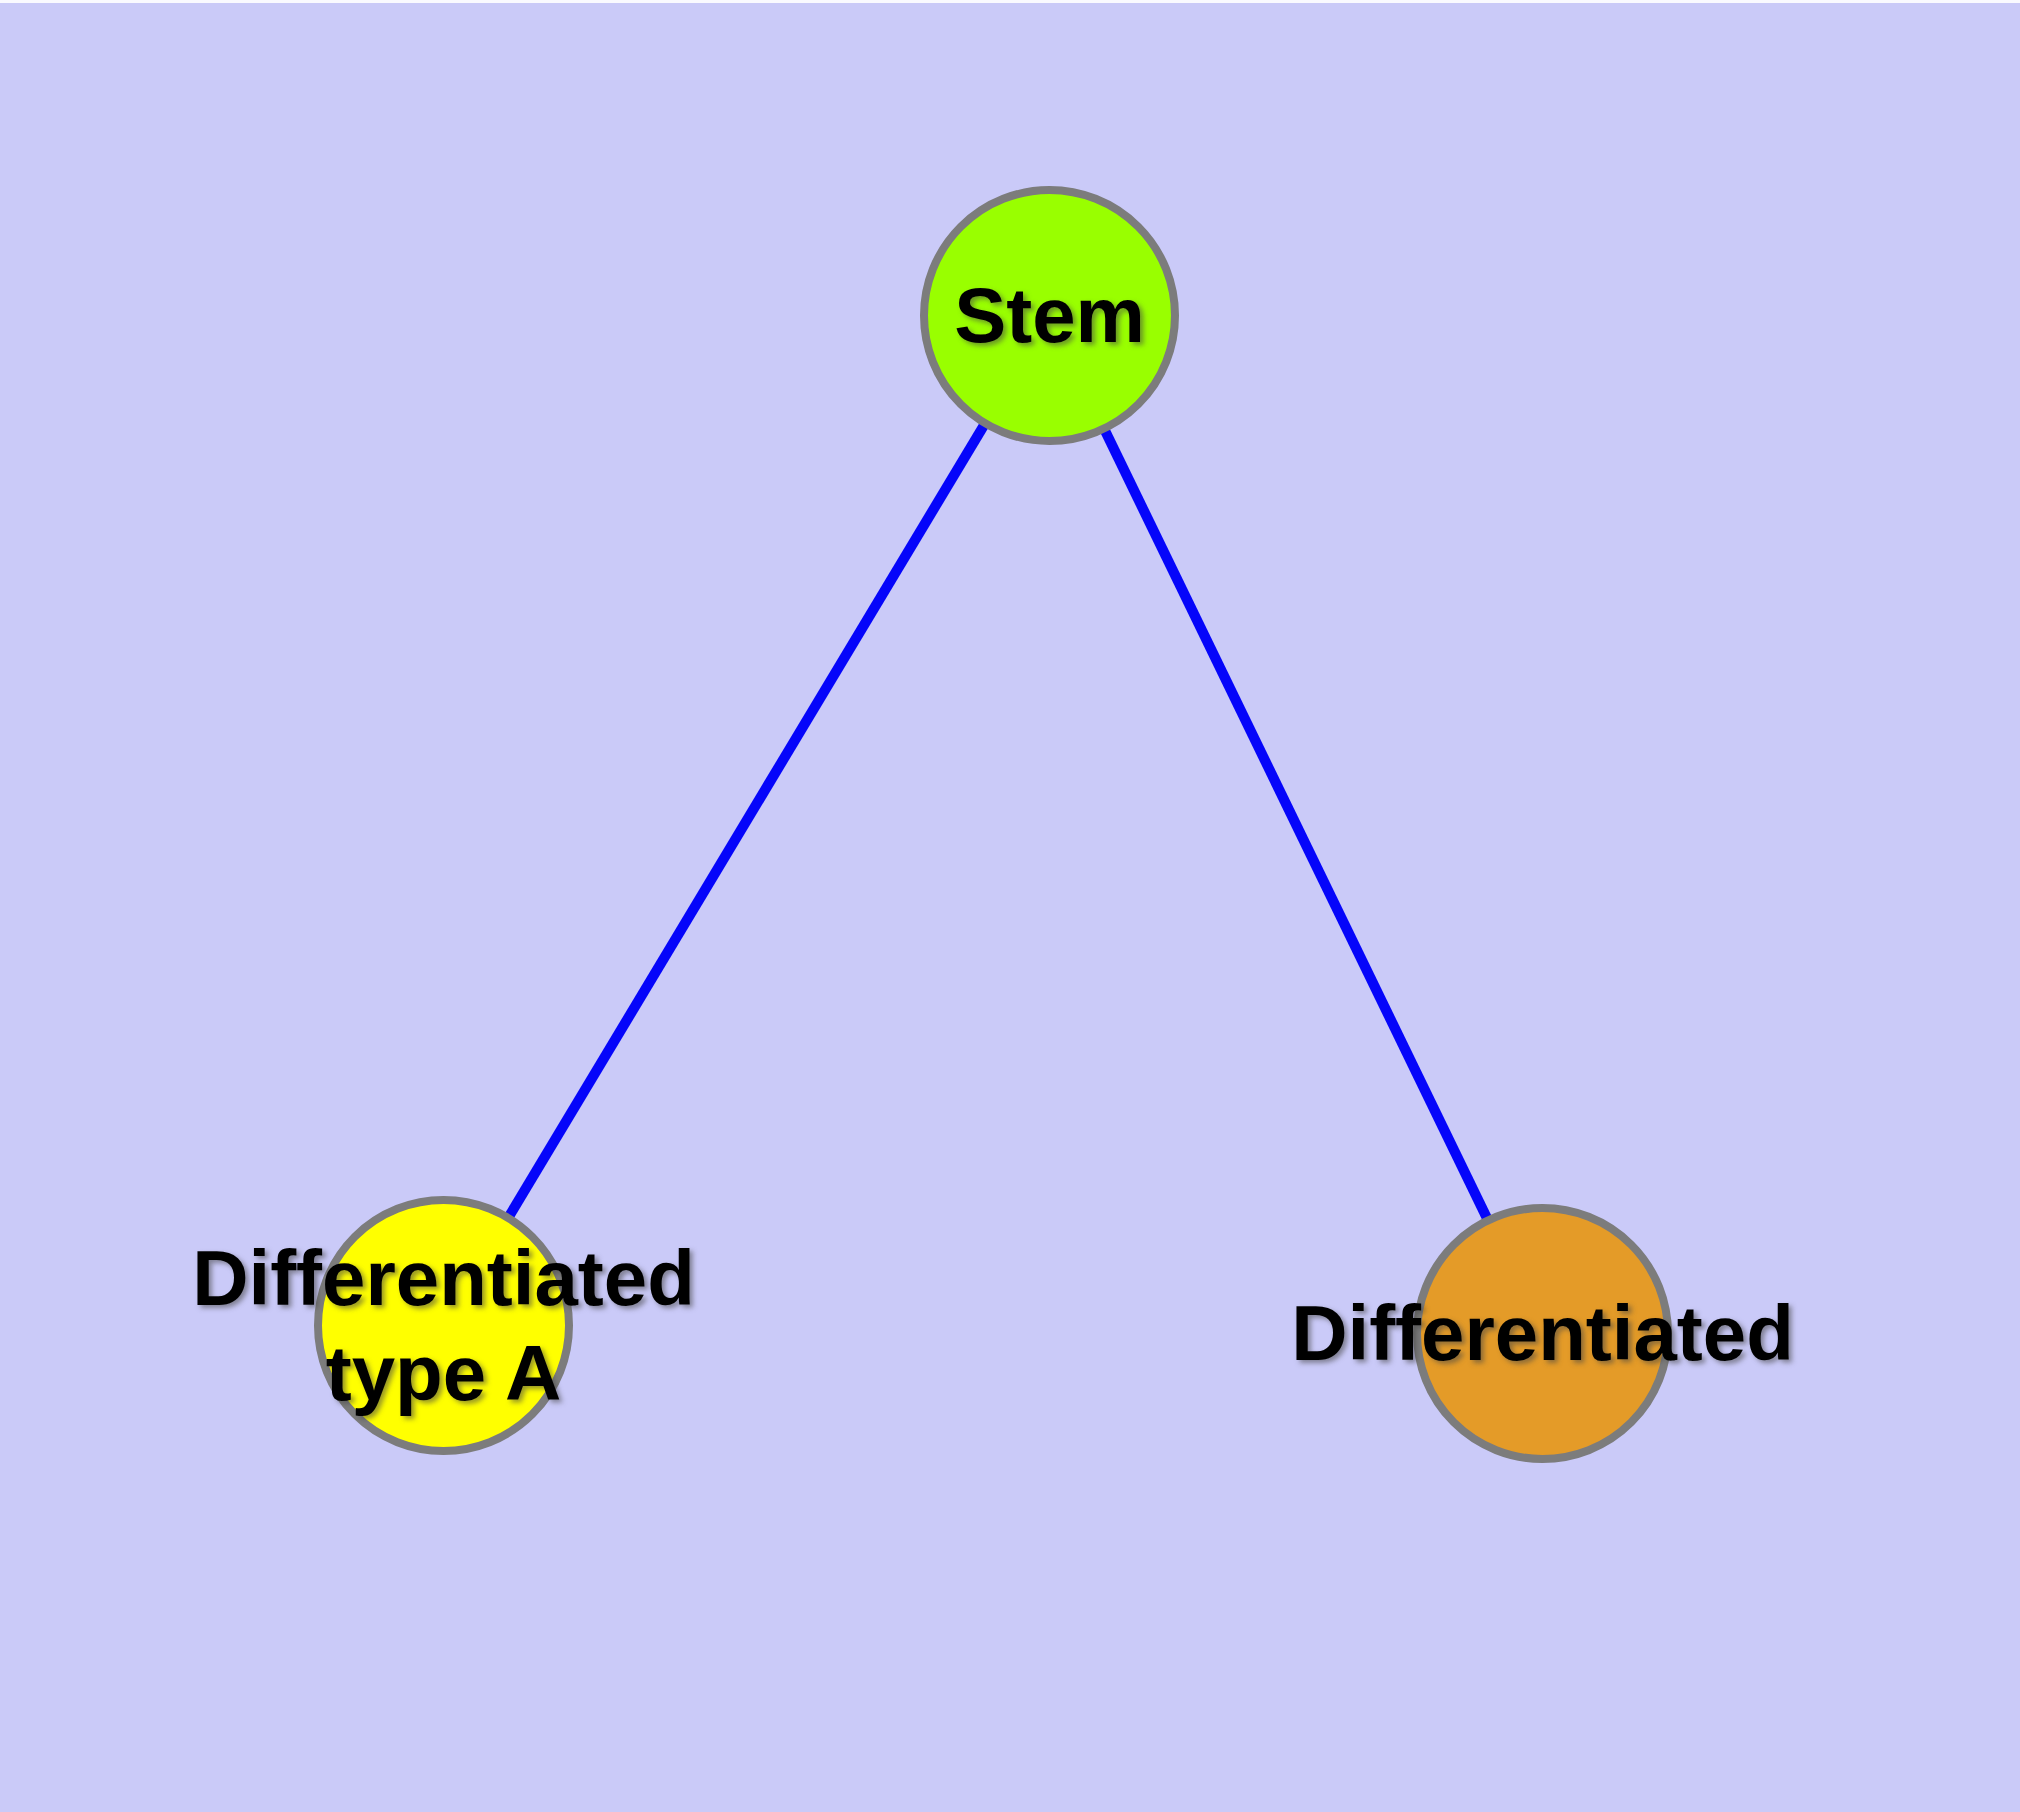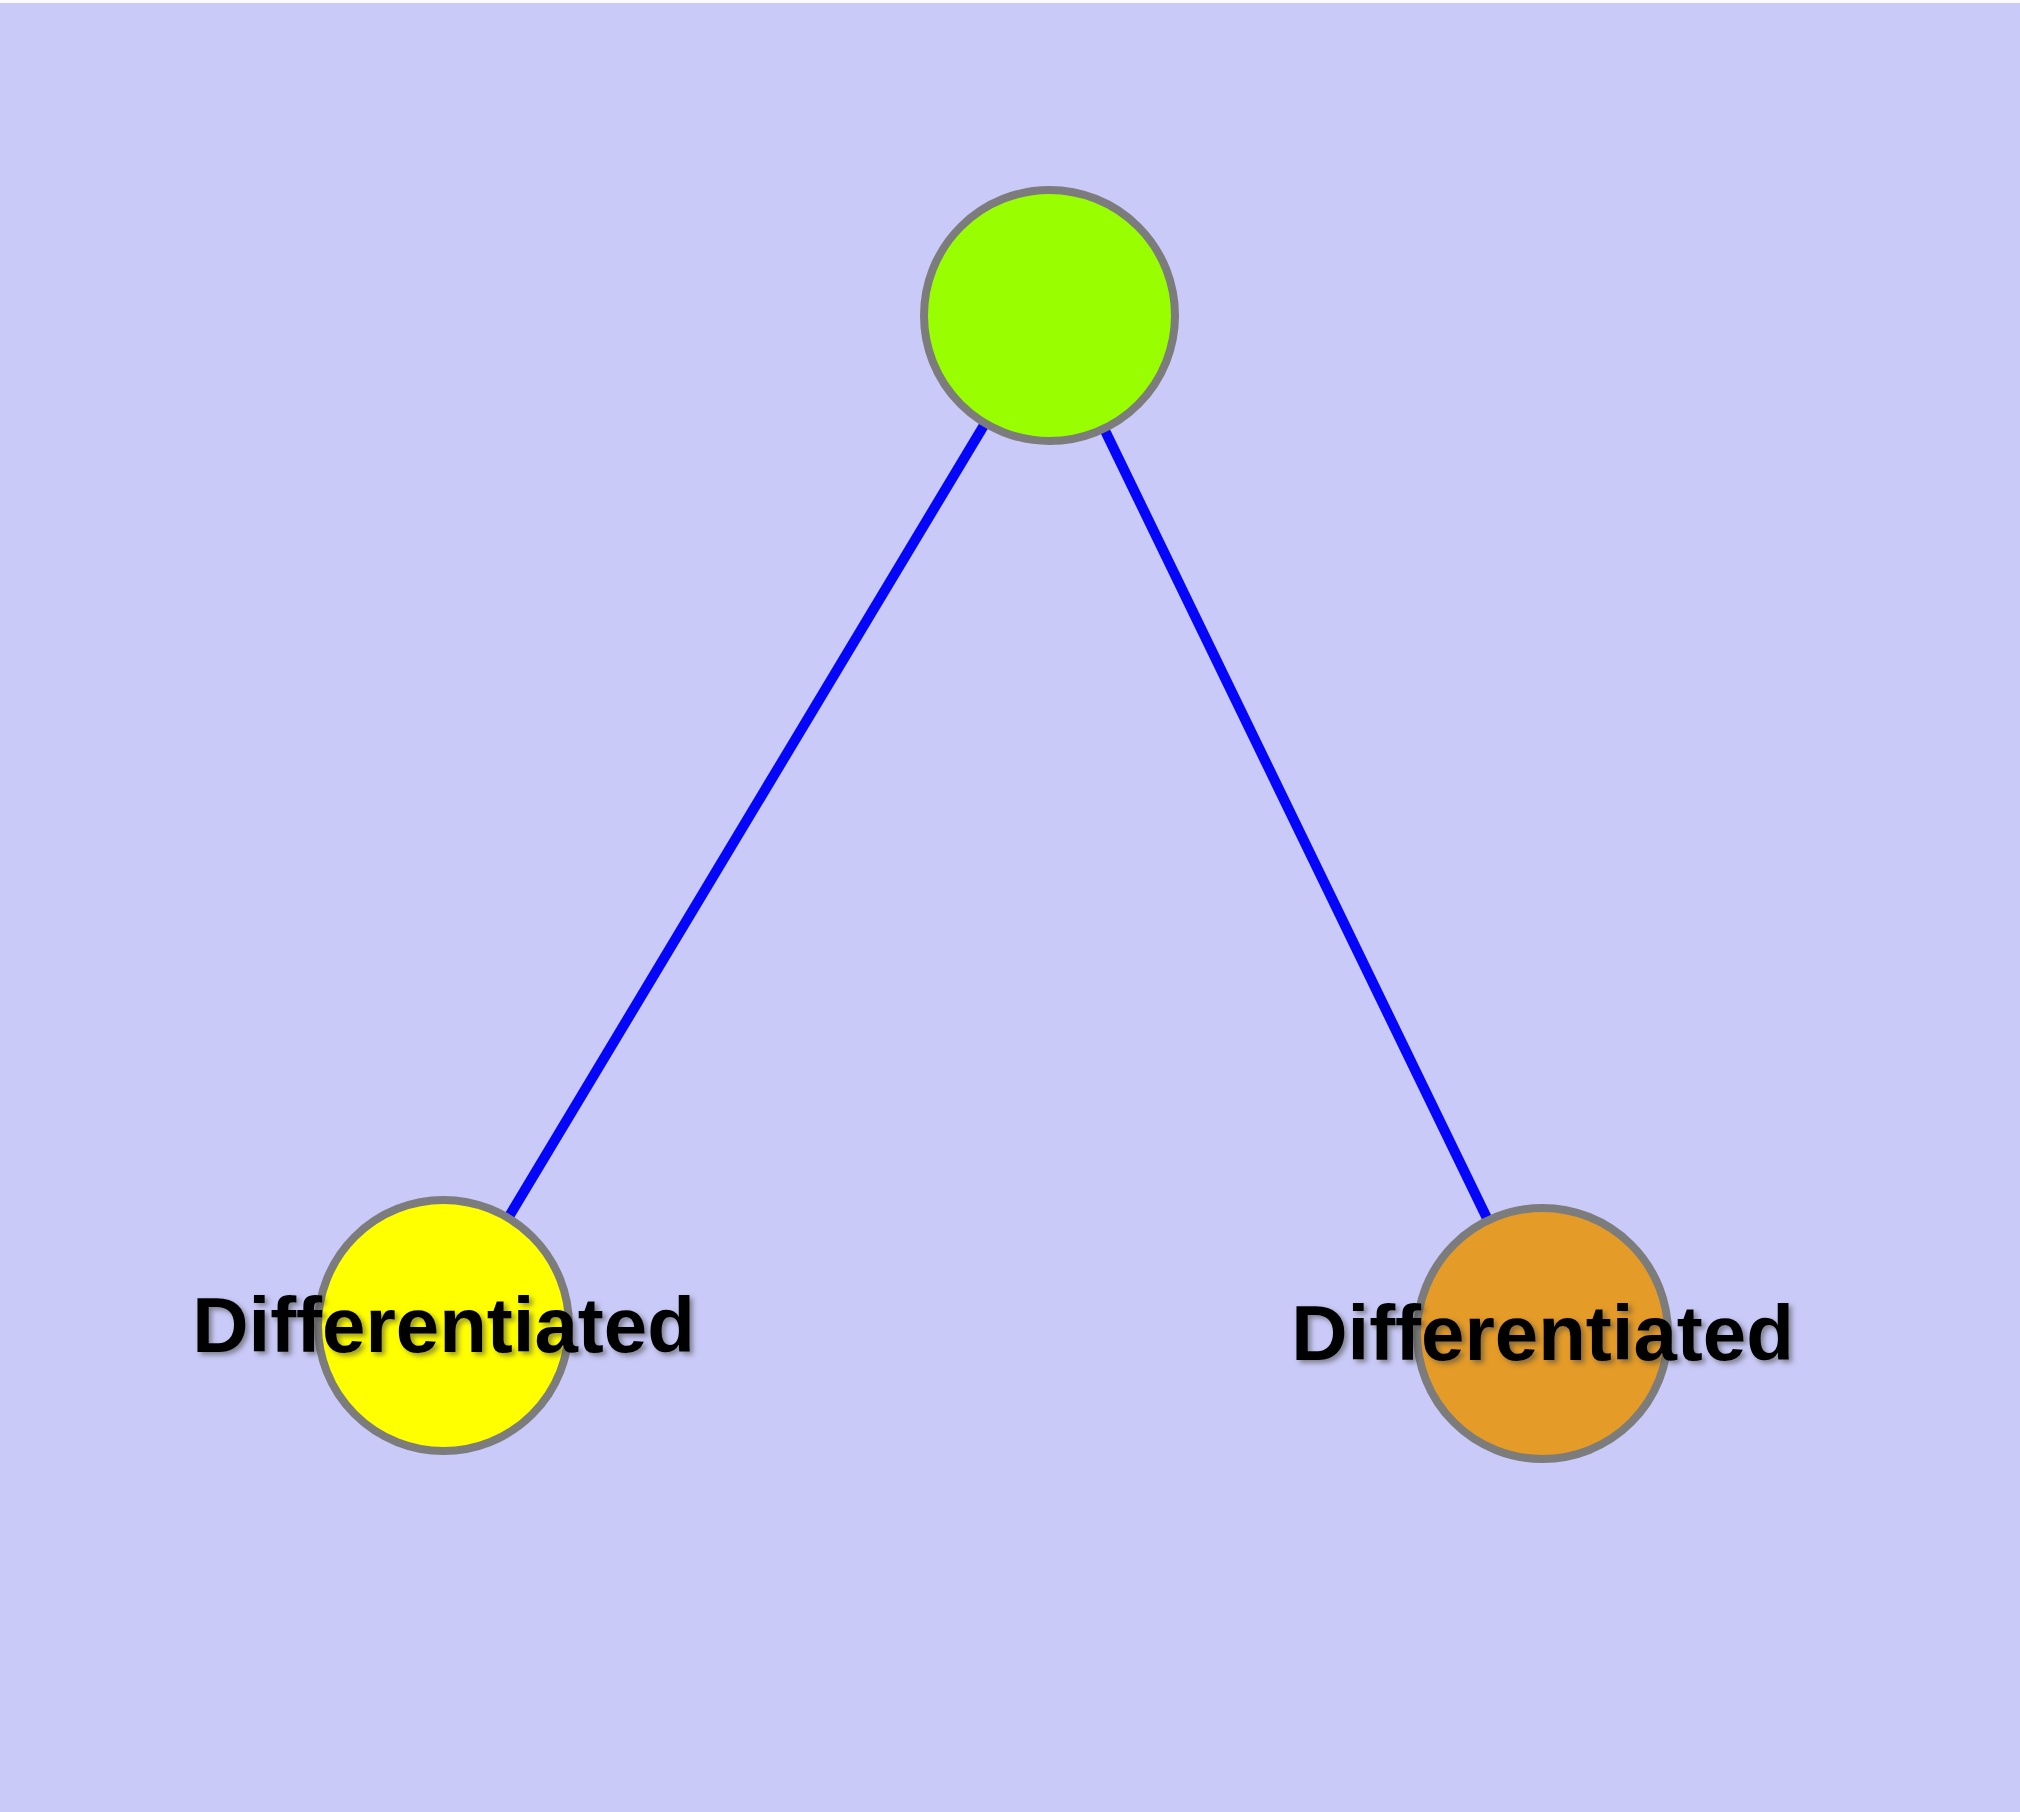--- a/index.html
+++ b/index.html
@@ -70,23 +70,27 @@
 
   <svg class="edges-layer" viewBox="0 0 2384 2138">
     <line x1="1238" y1="373" x2="523" y2="1564" style="stroke: rgb(5, 5, 250);"></line>
     <line x1="1238" y1="373" x2="1820" y2="1573" style="stroke: rgb(5, 5, 250);"></line>
   </svg>
 
   <div class="node node-stem" style="background-color: rgb(153, 255, 0);"></div>
   <div class="node node-typea" style="background-color: rgb(255, 255, 0);"></div>
   <div class="node node-typeb" style="background-color: rgb(228, 155, 40);"></div>
 
+  <div class="node-label label-stem">
+    <span class="label-line">Stem</span>
+  </div>
 
   <div class="node-label label-typea">
     <span class="label-line">Differentiated</span>
+    <span class="label-line">type A</span>
   </div>
 
   <div class="node-label label-typeb">
     <span class="label-line">Differentiated</span>
   </div>
 
 </div>
 
 
 </body></html>

